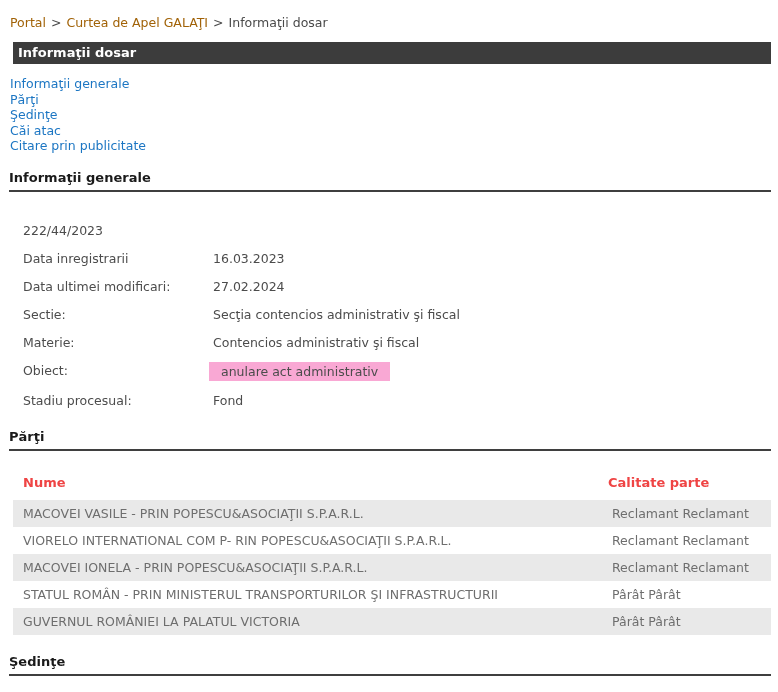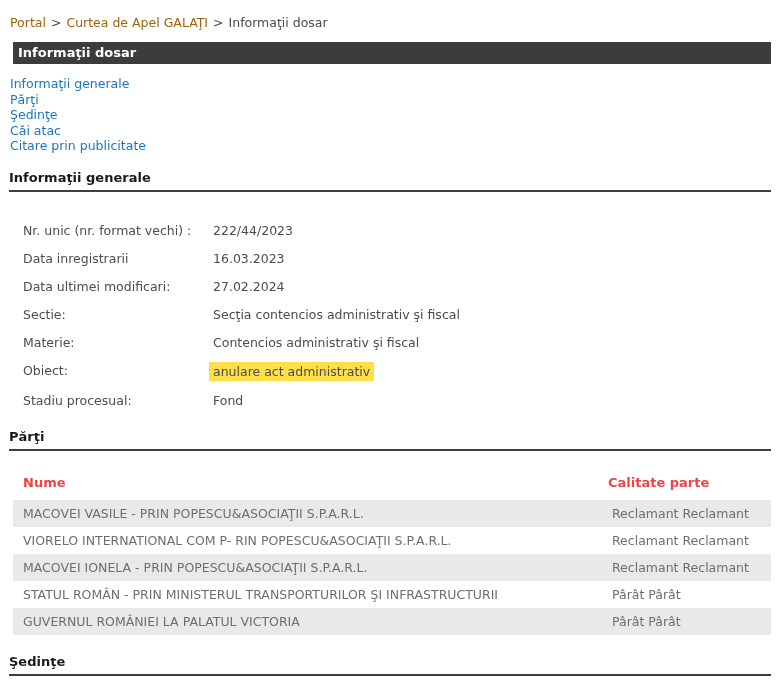--- a/index.html
+++ b/index.html
@@ -47,22 +47,22 @@
     color: #1a1a1a;
     border-bottom: 2px solid #3f3f3f;
     padding-bottom: 5px;
   }
 
   .info-fields { margin: 30px 0 0 23px; }
   .field { display: flex; margin-bottom: 11px; line-height: 17px; font-size: 12.5px; }
   .field .label { width: 190px; flex: 0 0 190px; color: #4c4c4c; }
   .field .value { color: #4c4c4c; }
   .field .value.highlight {
-    background: #fde047;
-    padding: 1px 4px;
+    background: #f9a8d4;
+    padding: 1px 12px;
     margin-left: -4px;
   }
 
   .parti-heading { margin-top: 20px; }
 
   table.parti-table {
     margin: 20px 7px 0 13px;
     width: 758px;
     border-collapse: collapse;
     table-layout: fixed;
@@ -106,21 +106,20 @@
   <li><a href="#">Părţi</a></li>
   <li><a href="#">Şedinţe</a></li>
   <li><a href="#">Căi atac</a></li>
   <li><a href="#">Citare prin publicitate</a></li>
 </ul>
 
 <div class="section-heading">Informaţii generale</div>
 
 <div class="info-fields">
   <div class="field">
-    <span class="label">Nr. unic (nr. format vechi) :</span>
     <span class="value">222/44/2023</span>
   </div>
   <div class="field">
     <span class="label">Data inregistrarii</span>
     <span class="value">16.03.2023</span>
   </div>
   <div class="field">
     <span class="label">Data ultimei modificari:</span>
     <span class="value">27.02.2024</span>
   </div>

